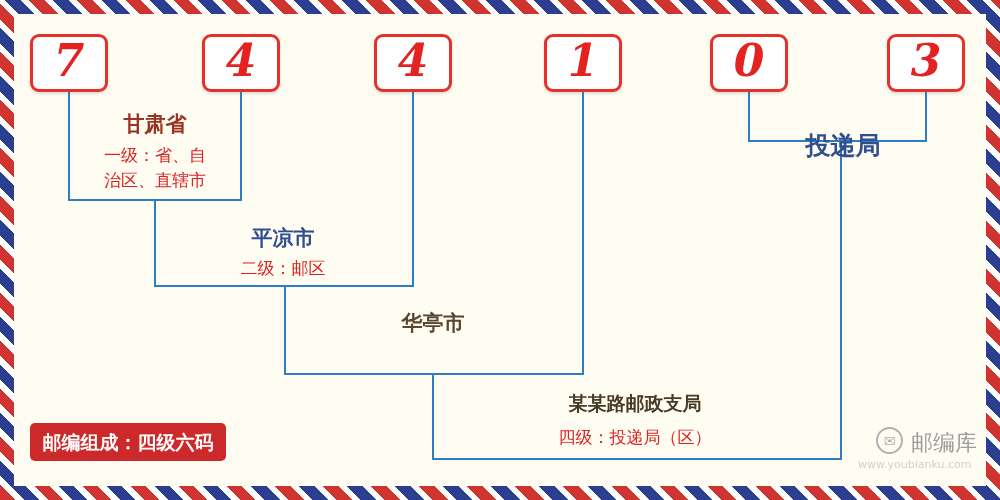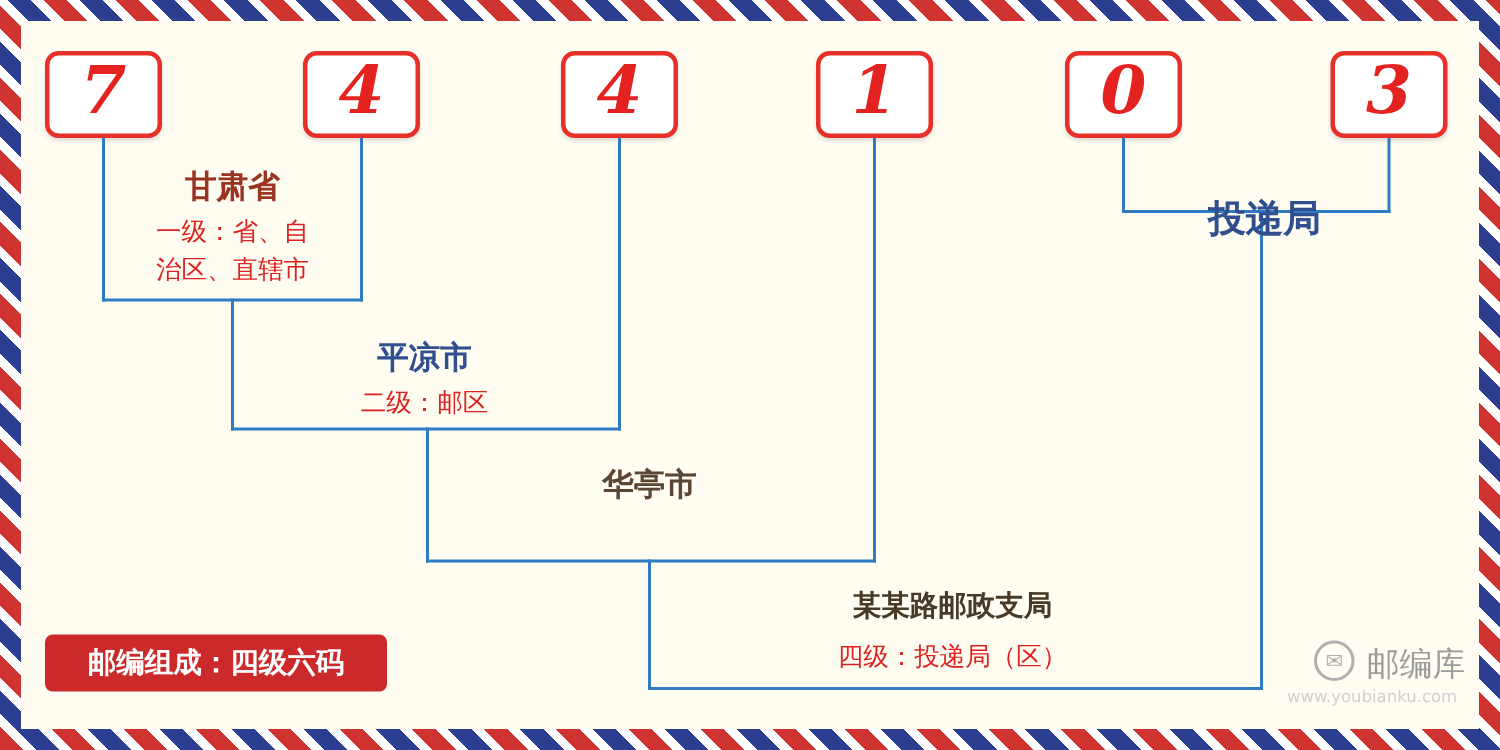--- a/index.html
+++ b/index.html
@@ -62,21 +62,21 @@
   .lv2-name { left: 198px; top: 224px; width: 170px; color: #2f4f8f; }
   .lv2-desc { left: 198px; top: 257px; width: 170px; }
   .lv3-name { left: 348px; top: 309px; width: 170px; color: #5a4632; }
   .lv3-desc { left: 320px; top: 342px; width: 240px; }
   .lv4-name { left: 515px; top: 391px; width: 240px; font-size: 19px; color: #473a26; }
   .lv4-desc { left: 515px; top: 426px; width: 240px; }
   .lv5-name { left: 758px; top: 109px; width: 170px; font-size: 25px; color: #2f4f8f; margin-top: 20px; }
 
   
   .composition {
-    position: absolute; left: 30px; top: 423px; width: 228px; height: 38px;
+    position: absolute; left: 30px; top: 423px; width: 196px; height: 38px;
     background: #cc2a2a; border-radius: 5px;
     color: #ffffff; font-weight: 700; font-size: 19px;
     text-align: center; line-height: 38px;
   }
 
   
   .logo-icon {
     position: absolute; left: 876px; top: 427px; width: 27px; height: 27px;
     border: 2px solid #b0b0b0; border-radius: 50%;
     color: #b0b0b0; font-size: 14px;

